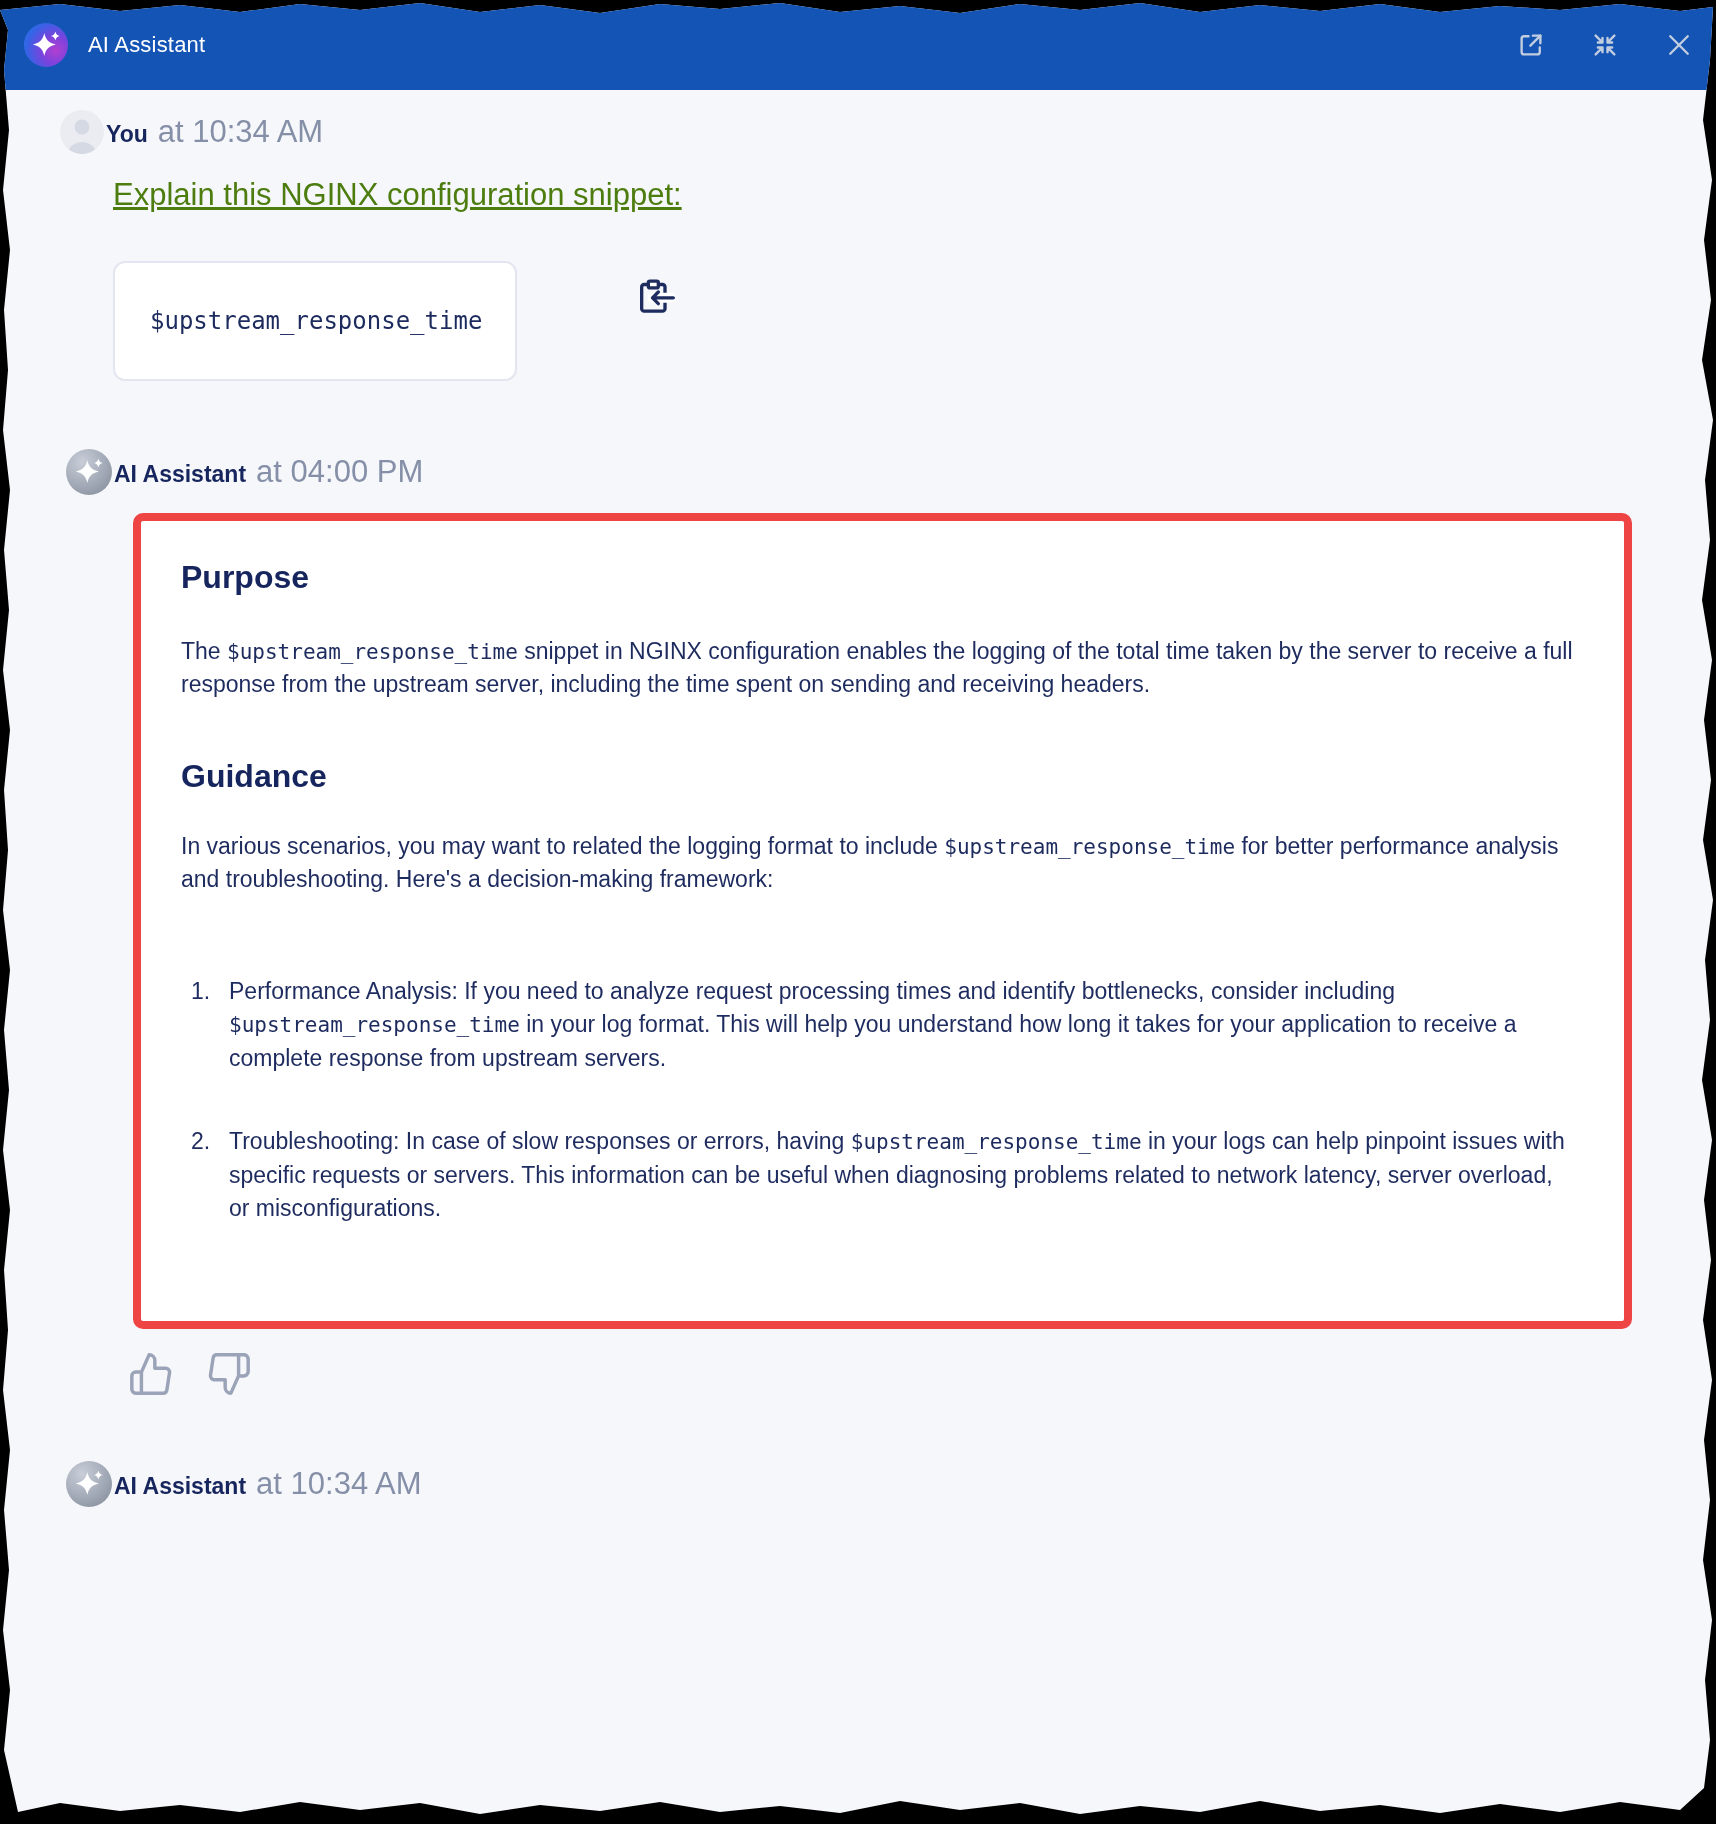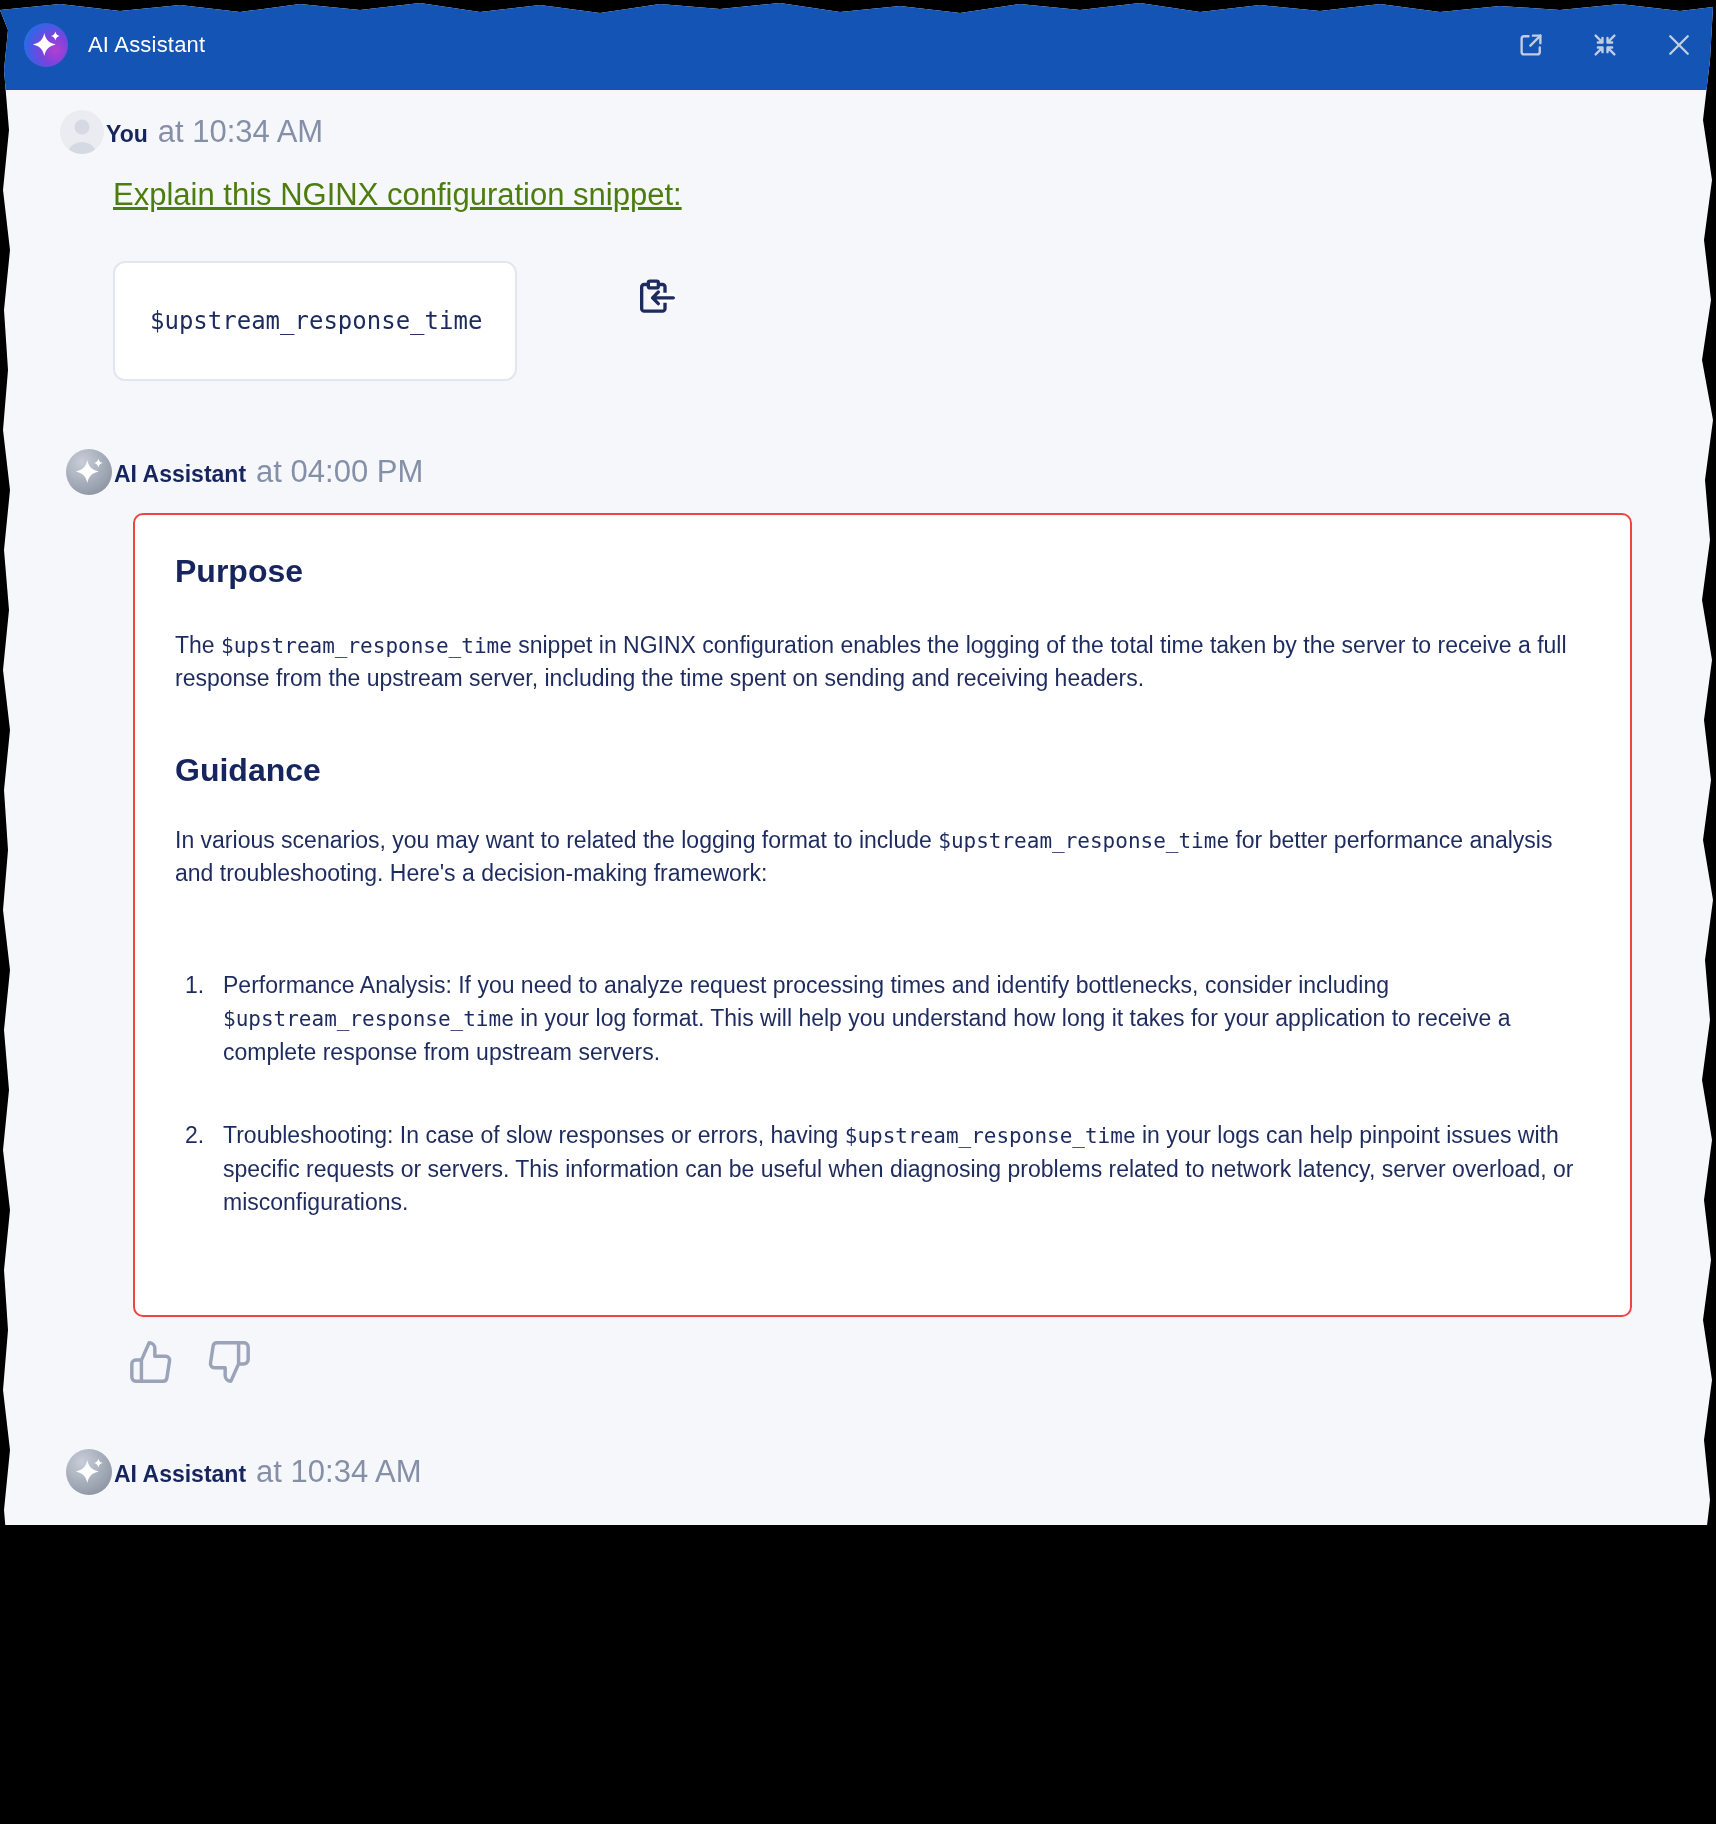--- a/index.html
+++ b/index.html
@@ -1,19 +1,19 @@
 <!DOCTYPE html>
 <html><head>
 <meta charset="utf-8">
 <style>
   * { margin:0; padding:0; box-sizing:border-box; }
   html,body { background:#000; }
   body { font-family:"Liberation Sans", sans-serif; }
 
-  .screen { position:relative; width:1716px; height:1525px; background:#000; overflow:hidden; }
+  .screen { position:relative; width:1716px; height:1824px; background:#000; overflow:hidden; }
 
   
   .frame {
     position:absolute; inset:0; background:#f6f7fa; overflow:hidden;
     clip-path: polygon(
       0px 10px, 60px 4px, 120px 11px, 180px 5px, 240px 12px, 300px 4px, 360px 10px, 420px 3px,
       480px 12px, 540px 5px, 600px 13px, 660px 4px, 720px 9px, 780px 3px, 840px 12px, 900px 6px,
       960px 13px, 1020px 4px, 1080px 10px, 1140px 3px, 1200px 12px, 1260px 5px, 1320px 11px,
       1380px 4px, 1440px 12px, 1500px 6px, 1560px 10px, 1620px 4px, 1680px 11px, 1713px 7px,
       1710px 60px, 1703px 120px, 1712px 180px, 1704px 240px, 1711px 300px, 1702px 360px,
@@ -61,21 +61,21 @@
   .code-row  { margin:49px 0 0 113px; display:flex; align-items:flex-start; }
   .code-card { width:404px; height:120px; background:#fff; border:2px solid #e3e6f0; border-radius:12px;
                display:flex; align-items:center; padding-left:35px; }
   .code-card code { font-family:"DejaVu Sans Mono", monospace; font-size:24px; color:#1c2a5e; }
   .paste-btn { margin:16px 0 0 118px; width:40px; height:40px; background:none; border:none; padding:0; cursor:pointer; }
   .paste-btn svg { stroke:#1d2b5e; fill:none; stroke-width:2; stroke-linecap:round; stroke-linejoin:round; }
 
   .row-ai1 { margin:68px 0 0 66px; }
   .row-ai2 { margin:64px 0 0 66px; }
 
-  .card { background:#fff; border:2px solid #ef4444; border-radius:10px; }
+  .card { background:#fff; border:8px solid #ef4444; border-radius:10px; }
   .response-card { margin:18px 84px 0 133px; padding:36px 46px 96px 40px; }
   .reminder-card { margin:32px 84px 0 133px; padding:28px 40px 52px 40px; }
 
   .h-section { font-size:32px; font-weight:700; color:#16255d; line-height:40px; }
   .h-guidance { margin-top:56px; }
   .para { margin-top:38px; font-size:23px; color:#1e2b5f; line-height:32px; }
   .para-guidance { margin-top:34px; }
   code.inline { font-family:"DejaVu Sans Mono", monospace; font-size:21px; color:#1c2a5e; }
 
   .num-list { margin-top:80px; list-style:none; }

